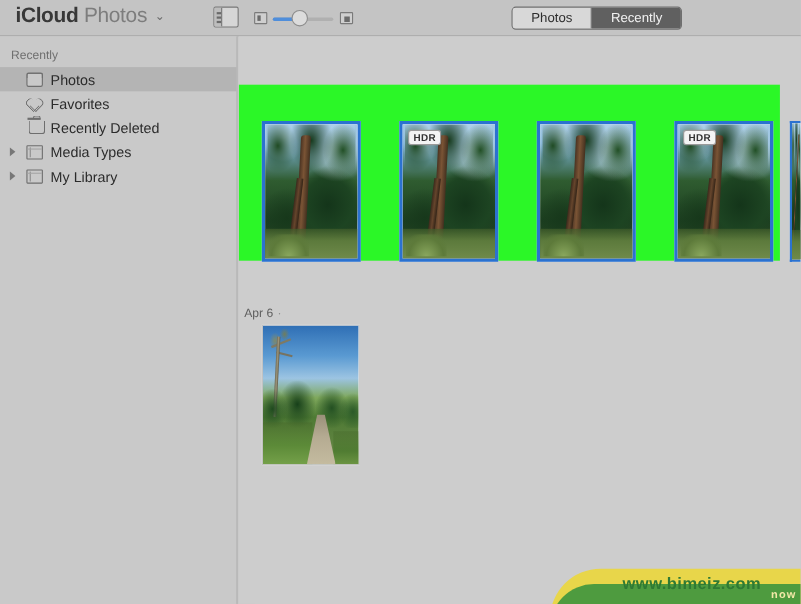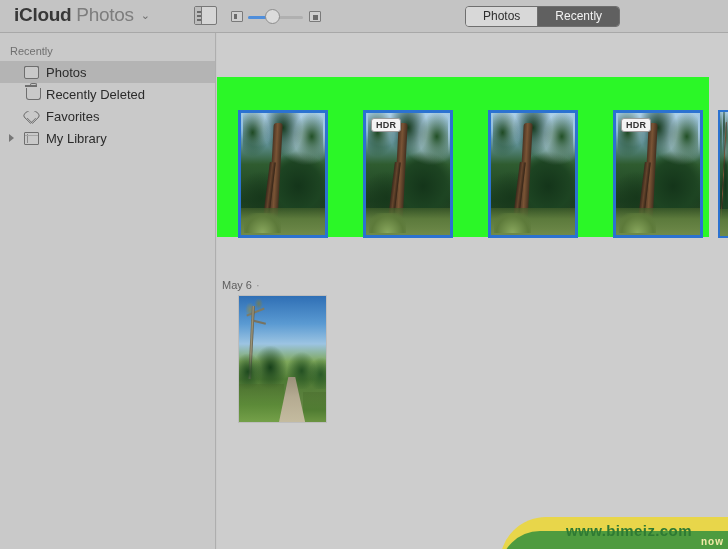--- a/index.html
+++ b/index.html
@@ -375,30 +375,35 @@
   <div class="sidebar">
 
     <div class="sb-header">Recently</div>
 
     <div class="sb-item selected">
       <span class="ic ic-photos"></span>
       <span>Photos</span>
     </div>
 
     <div class="sb-item">
+      <span class="ic ic-heart"></span>
+      <span>Favorites</span>
+    </div>
+
+    <div class="sb-item">
       <span class="ic ic-trash"></span>
       <span>Recently Deleted</span>
     </div>
 
-    <div class="sb-item">
-      <span class="ic ic-heart"></span>
-      <span>Favorites</span>
-    </div>
-
-
+
+    <div class="sb-item nested">
+      <span class="sb-tri"></span>
+      <span class="ic ic-album"></span>
+      <span>Media Types</span>
+    </div>
 
     <div class="sb-item nested">
       <span class="sb-tri"></span>
       <span class="ic ic-album"></span>
       <span>My Library</span>
     </div>
   </div>
 
   <div class="content">
 
@@ -458,21 +463,21 @@
 
     <div class="edge-thumb">
       <div class="ph-tree">
         <div class="canopy"></div>
         <div class="trunk"></div>
         <div class="ground"></div>
       </div>
     </div>
 
     <div class="moment-date" style="left:5px; top:246px;">
-      <span>May 6</span><span class="dot">·</span>
+      <span>Apr 6</span><span class="dot">·</span>
     </div>
 
     <div class="thumb" style="left:21px; top:262px; width:89px; height:128px; border:1px solid #bdbdbd;">
       <div class="thumb-img">
         <div class="ph-path">
           <div class="sky-tree"></div>
           <div class="branch"></div>
           <div class="branch2"></div>
           <div class="bare-trunk"></div>
           <div class="treeline"></div>

